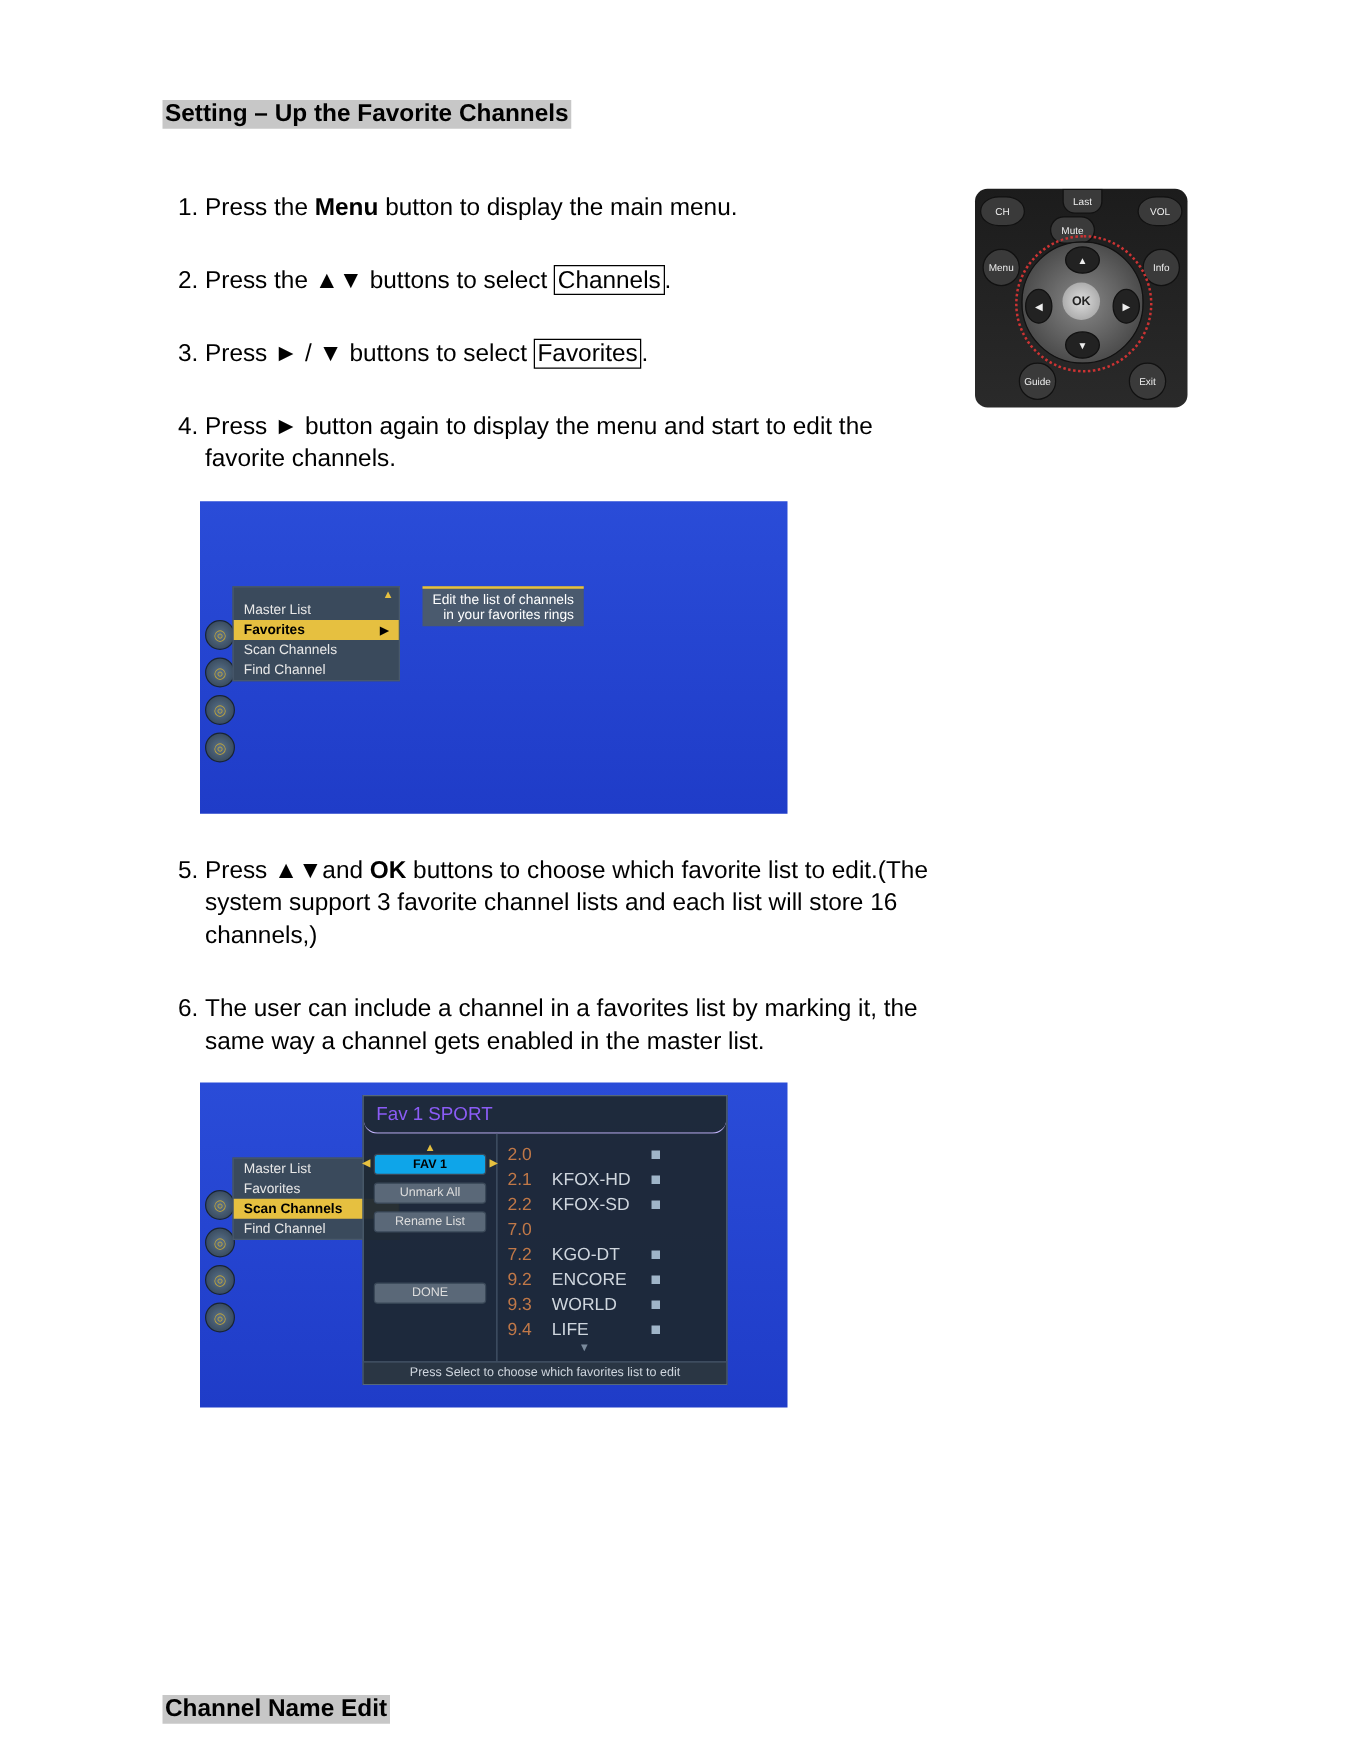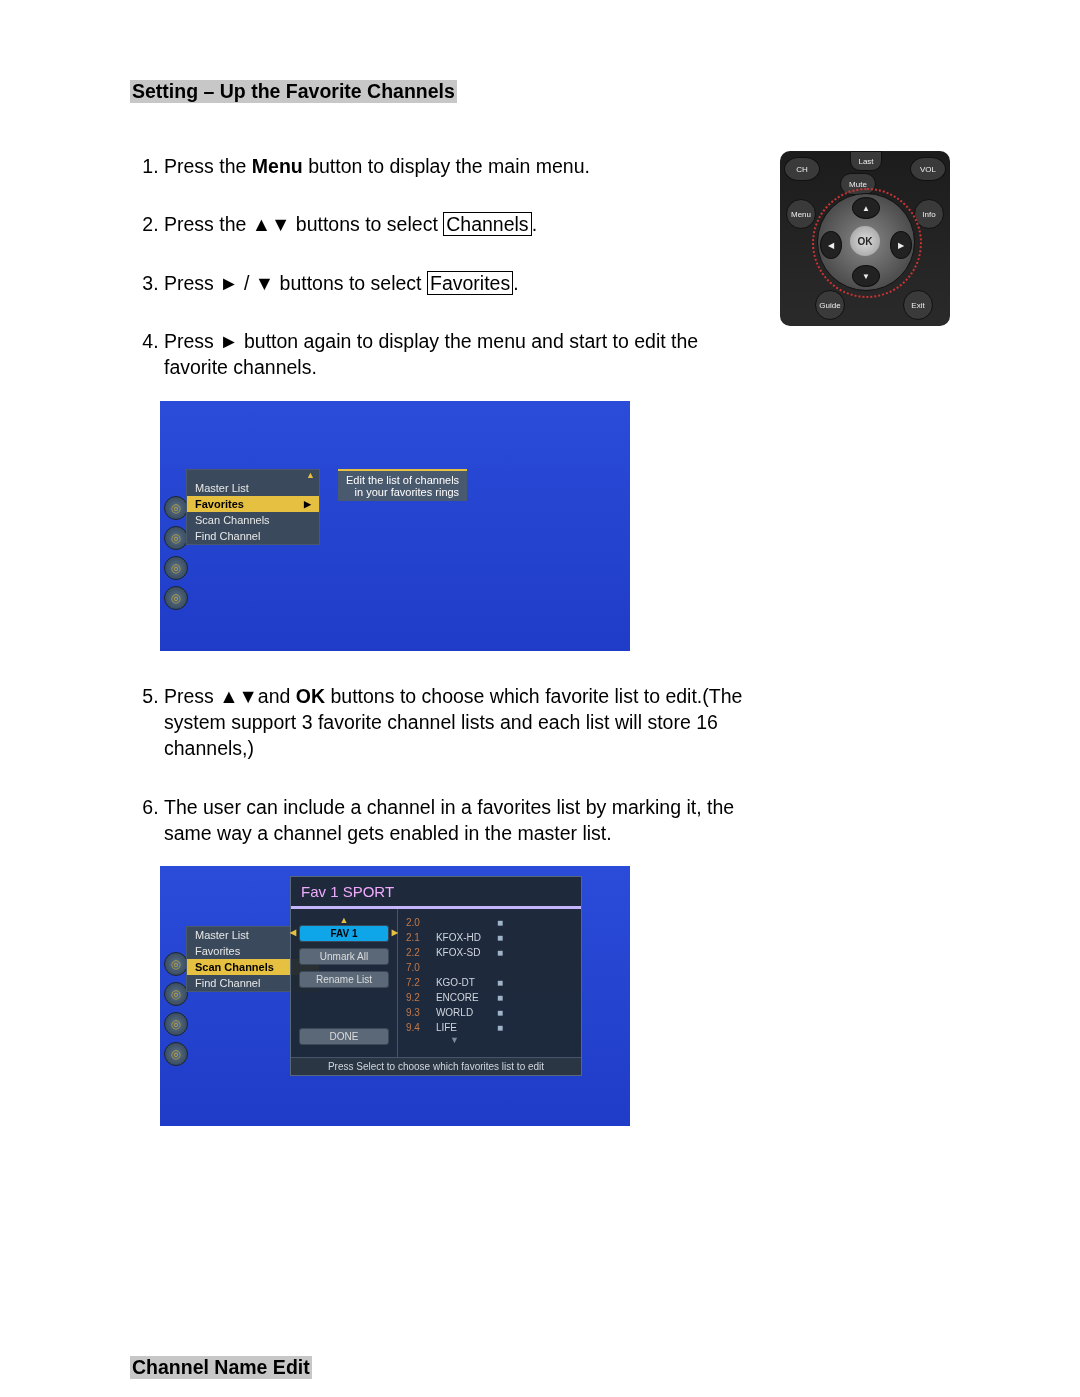--- a/index.html
+++ b/index.html
@@ -117,35 +117,35 @@
     padding:3px 8px;
   }
 
   .popup {
     position:absolute;
     background:rgba(30,40,52,0.95);
     border:1px solid #56687a;
     color:#d8d8d8;
   }
   .popup .title {
-    font-size:15px; color:#f0abfc;
-    padding:6px 10px; border-bottom:3px solid #c4b5fd;
+    font-size:15px; color:#8b5cf6;
+    padding:6px 10px; border-bottom:1px solid #c4b5fd;border-radius:11px;
   }
   .popup-body { display:flex; }
   .popup-left { padding:6px 8px; }
   .popup-left .pbtn {
     font-size:10px; background:#5a6878; color:#ddd;
     border:1px solid #3a4858; border-radius:3px;
     padding:2px 6px; margin-bottom:6px; width:76px; text-align:center;
   }
   .popup-left .pbtn.hl { background:#0ea5e9; color:#000; font-weight:bold; position:relative; }
   .popup-left .pbtn.hl::before { content:"◀"; position:absolute; left:-10px; color:#e6c040; font-size:8px; }
   .popup-left .pbtn.hl::after  { content:"▶"; position:absolute; right:-10px; color:#e6c040; font-size:8px; }
   .popup-right { padding:6px 0; border-left:1px solid #46566a; }
-  .popup-right table { border-collapse:collapse; font-size:10px; }
+  .popup-right table { border-collapse:collapse; font-size:14px; }
   .popup-right td { padding:2px 8px; color:#cfd6de; }
   .popup-right td.num { color:#c07848; }
   .popup-right td.chk { color:#9fb4c8; }
   .popup .footer {
     background:#2a3644; color:#cfd6de;
     font-size:10px; text-align:center; padding:3px 12px;
     border-top:1px solid #46566a;
   }
 
   .page-num { text-align:left; font-size:16px; margin-top:30px; }

